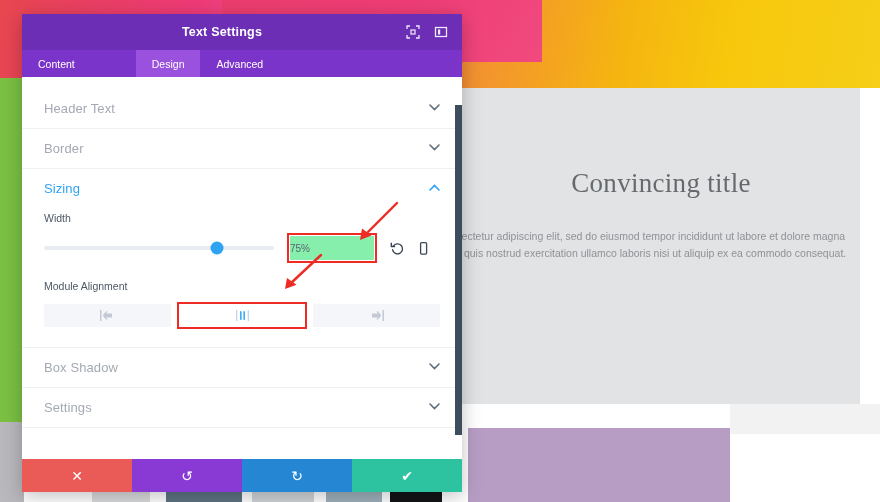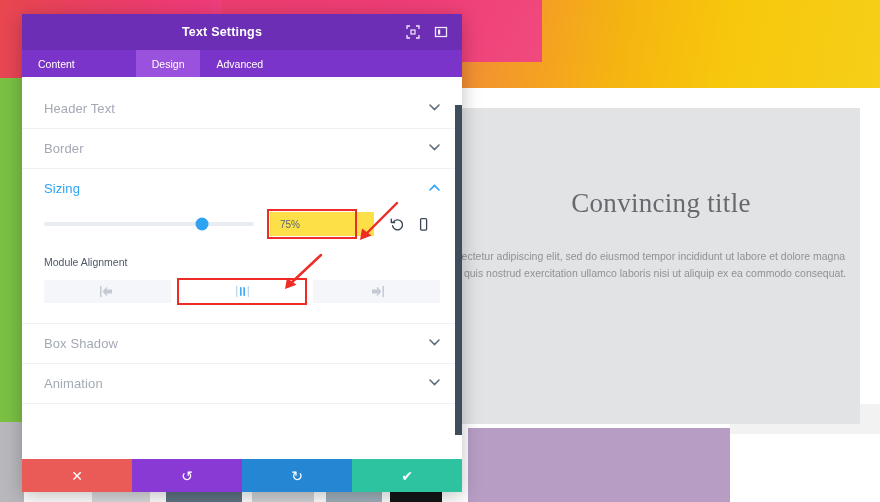--- a/index.html
+++ b/index.html
@@ -61,21 +61,20 @@
     width: 24px; height: 80px;
     background: #b9b9bd;
   }
 
   
   .content-card {
     position: absolute;
     left: 462px; top: 88px;
     width: 398px; height: 316px;
     background: #e2e3e5;
-    margin-top: 20px;
   }
   .content-title {
     position: absolute;
     left: 0; top: 80px;
     width: 398px;
     text-align: center;
     font-family: "Liberation Serif", serif;
     font-size: 27px;
     color: #666a6e;
     letter-spacing: 0.3px;
@@ -245,27 +244,27 @@
   .slider-handle {
     position: absolute;
     top: 50%;
     width: 13px; height: 13px;
     border-radius: 50%;
     background: #2ea3f2;
     transform: translate(-50%, -50%);
     cursor: pointer;
   }
   .value-box {
-    width: 104px;
+    width: 84px;
     height: 24px;
-    background: #fde047;
+    background: #86efac;
     border: none;
     display: flex;
     align-items: center;
-    padding-left: 10px;
+    padding-left: 0;
     font-size: 10px;
     color: #5a6673;
     box-sizing: border-box;
   }
   .value-box-wrap {
     position: relative;
     margin-right: 14px;
   }
   .ctl-icon {
     width: 18px; height: 18px;
@@ -430,20 +429,21 @@
         <div class="accordion-head">
           <div class="accordion-label">Sizing</div>
           <div class="chev">
             <svg width="11" height="7" viewBox="0 0 11 7">
                 <path d="M1 6l4.5-4.5L10 6" fill="none" stroke="currentColor" stroke-width="1.6" stroke-linecap="round"></path>
               </svg>
           </div>
         </div>
 
         <div class="accordion-content">
+          <div class="field-label">Width</div>
 
           <div class="slider-row">
             <div class="slider-track">
               <div class="slider-handle" id="width-handle" style="left: 75%;"></div>
             </div>
             <div class="value-box-wrap">
               <div class="value-box">75%</div>
               <div class="anno-box" style="left:-3px;top:-3px;width:90px;height:30px;"></div>
             </div>
             <div class="ctl-icon">
@@ -496,21 +496,21 @@
           <div class="chev">
             <svg width="11" height="7" viewBox="0 0 11 7">
                 <path d="M1 1l4.5 4.5L10 1" fill="none" stroke="currentColor" stroke-width="1.6" stroke-linecap="round"></path>
               </svg>
           </div>
         </div>
       </div>
 
       <div class="accordion">
         <div class="accordion-head">
-          <div class="accordion-label">Animation</div>
+          <div class="accordion-label">Settings</div>
           <div class="chev">
             <svg width="11" height="7" viewBox="0 0 11 7">
                 <path d="M1 1l4.5 4.5L10 1" fill="none" stroke="currentColor" stroke-width="1.6" stroke-linecap="round"></path>
               </svg>
           </div>
         </div>
       </div>
 
     </div>
 

